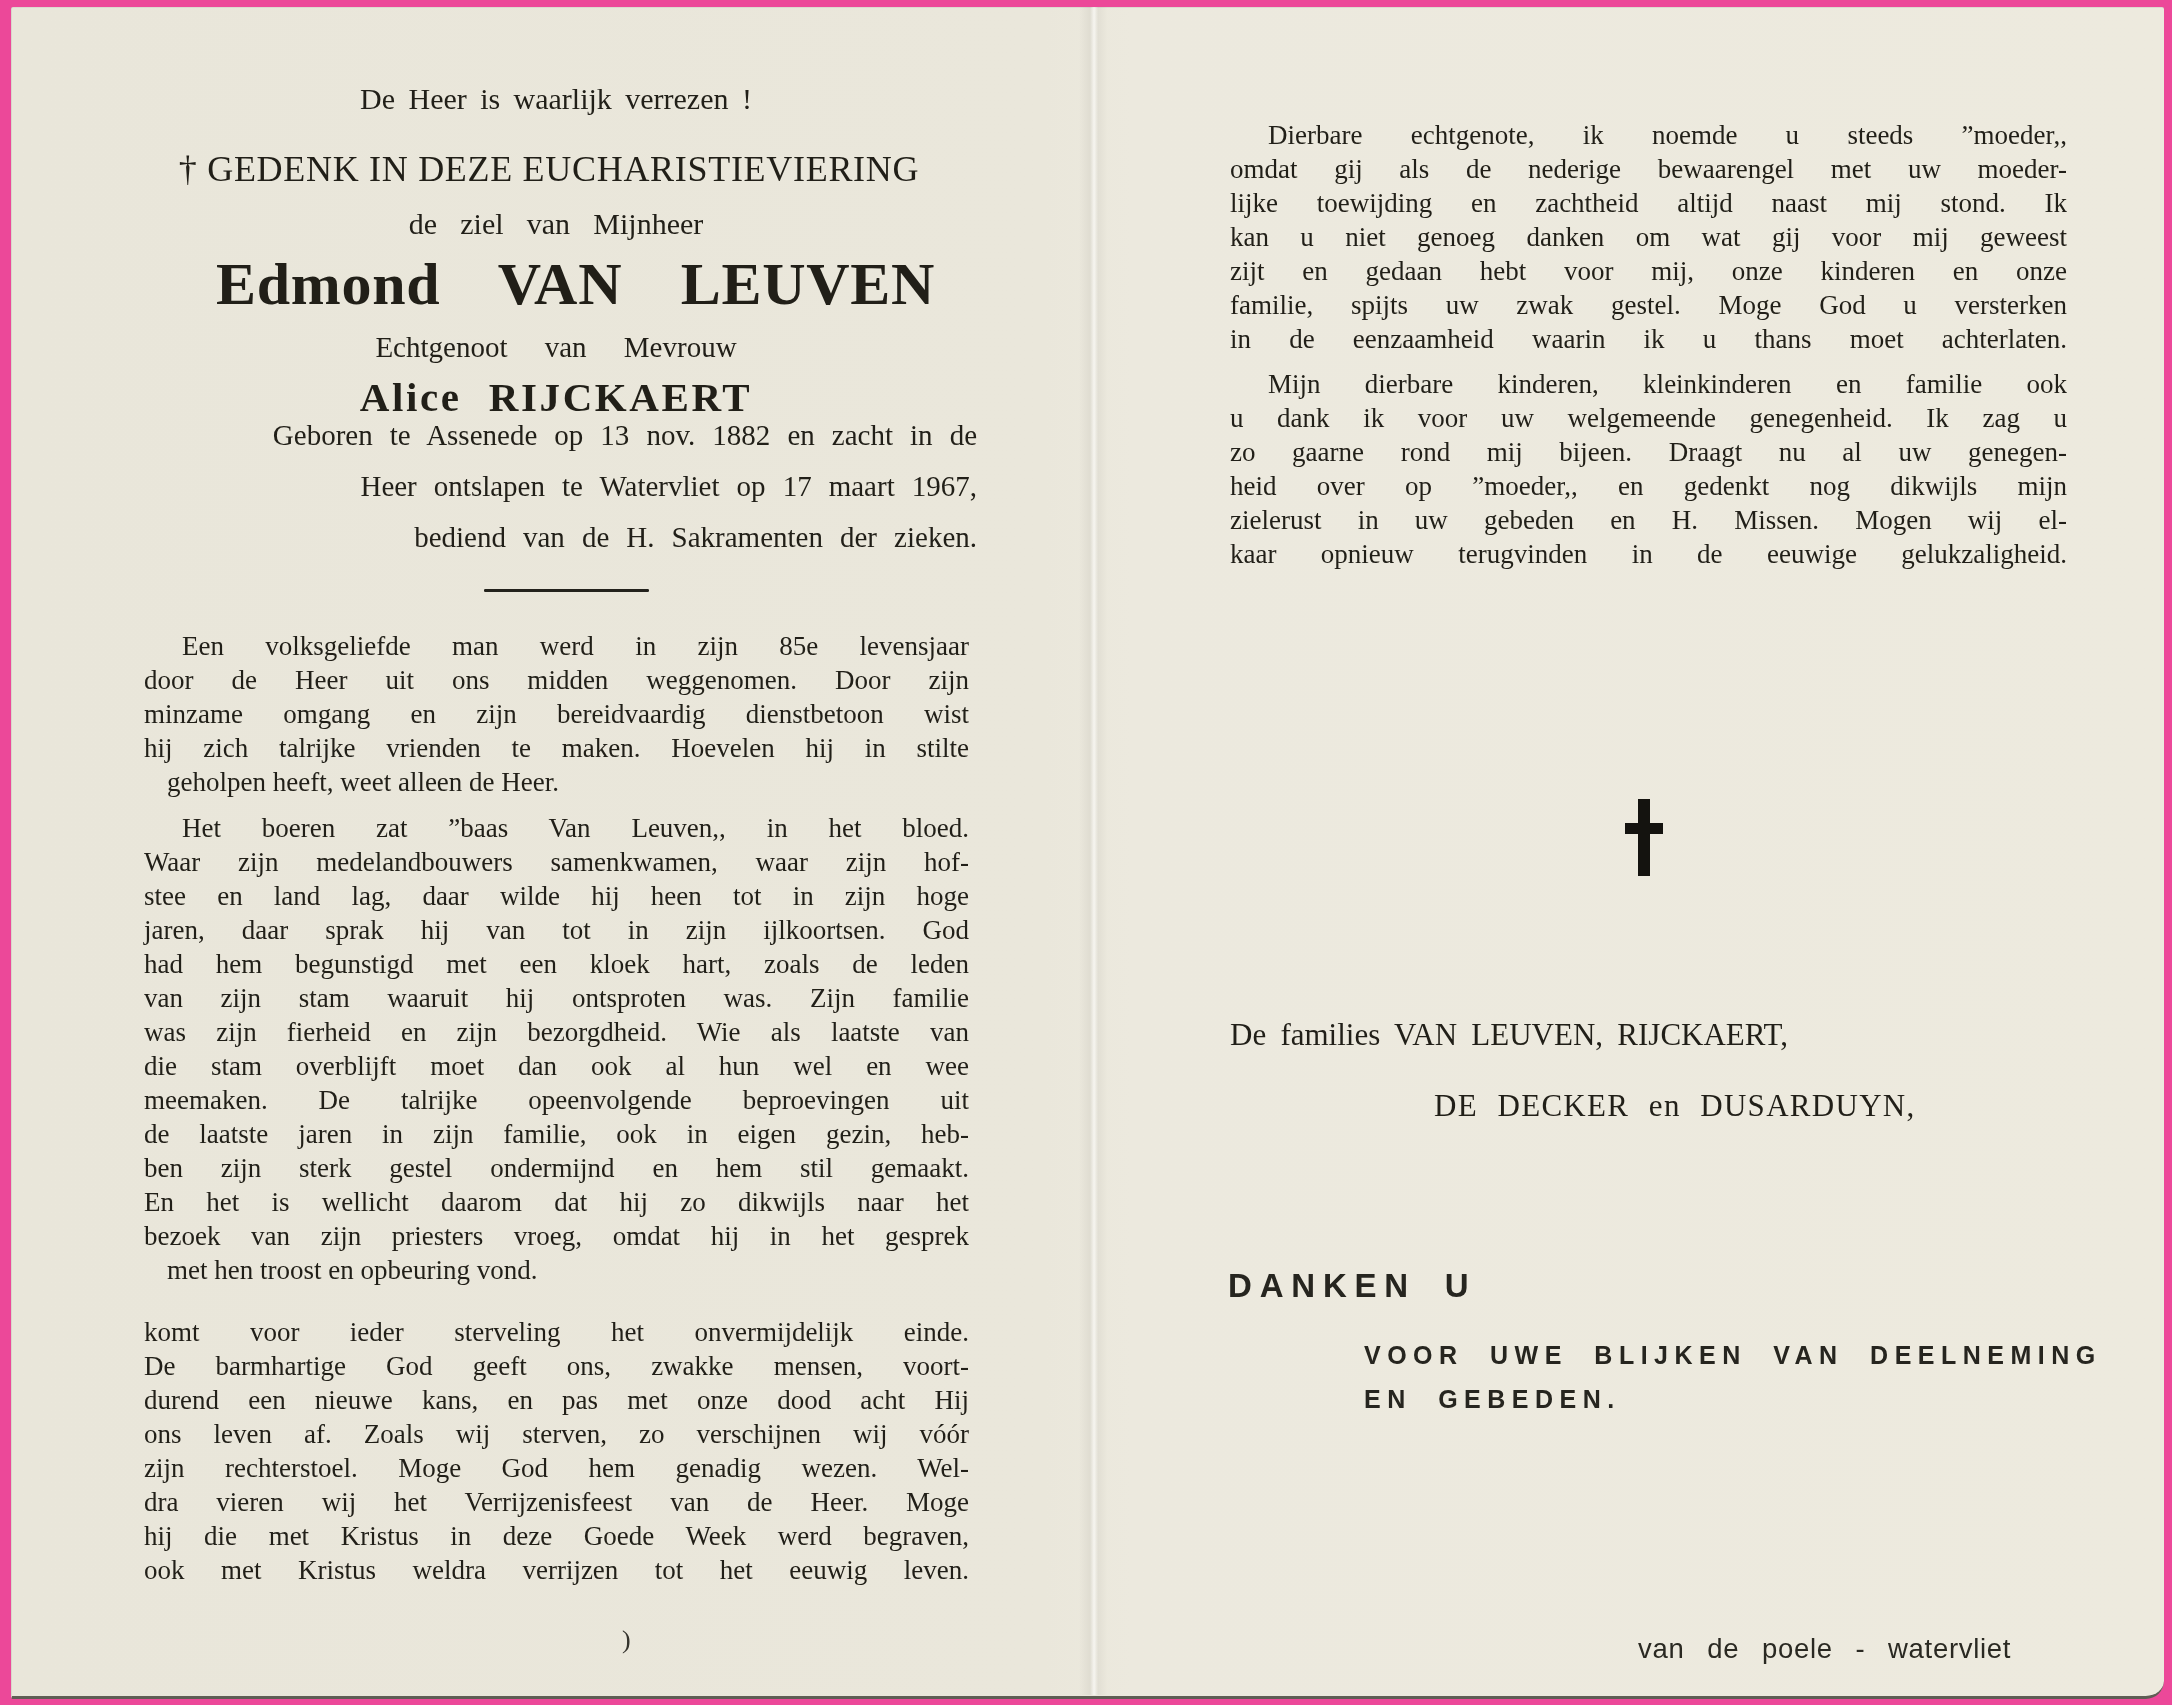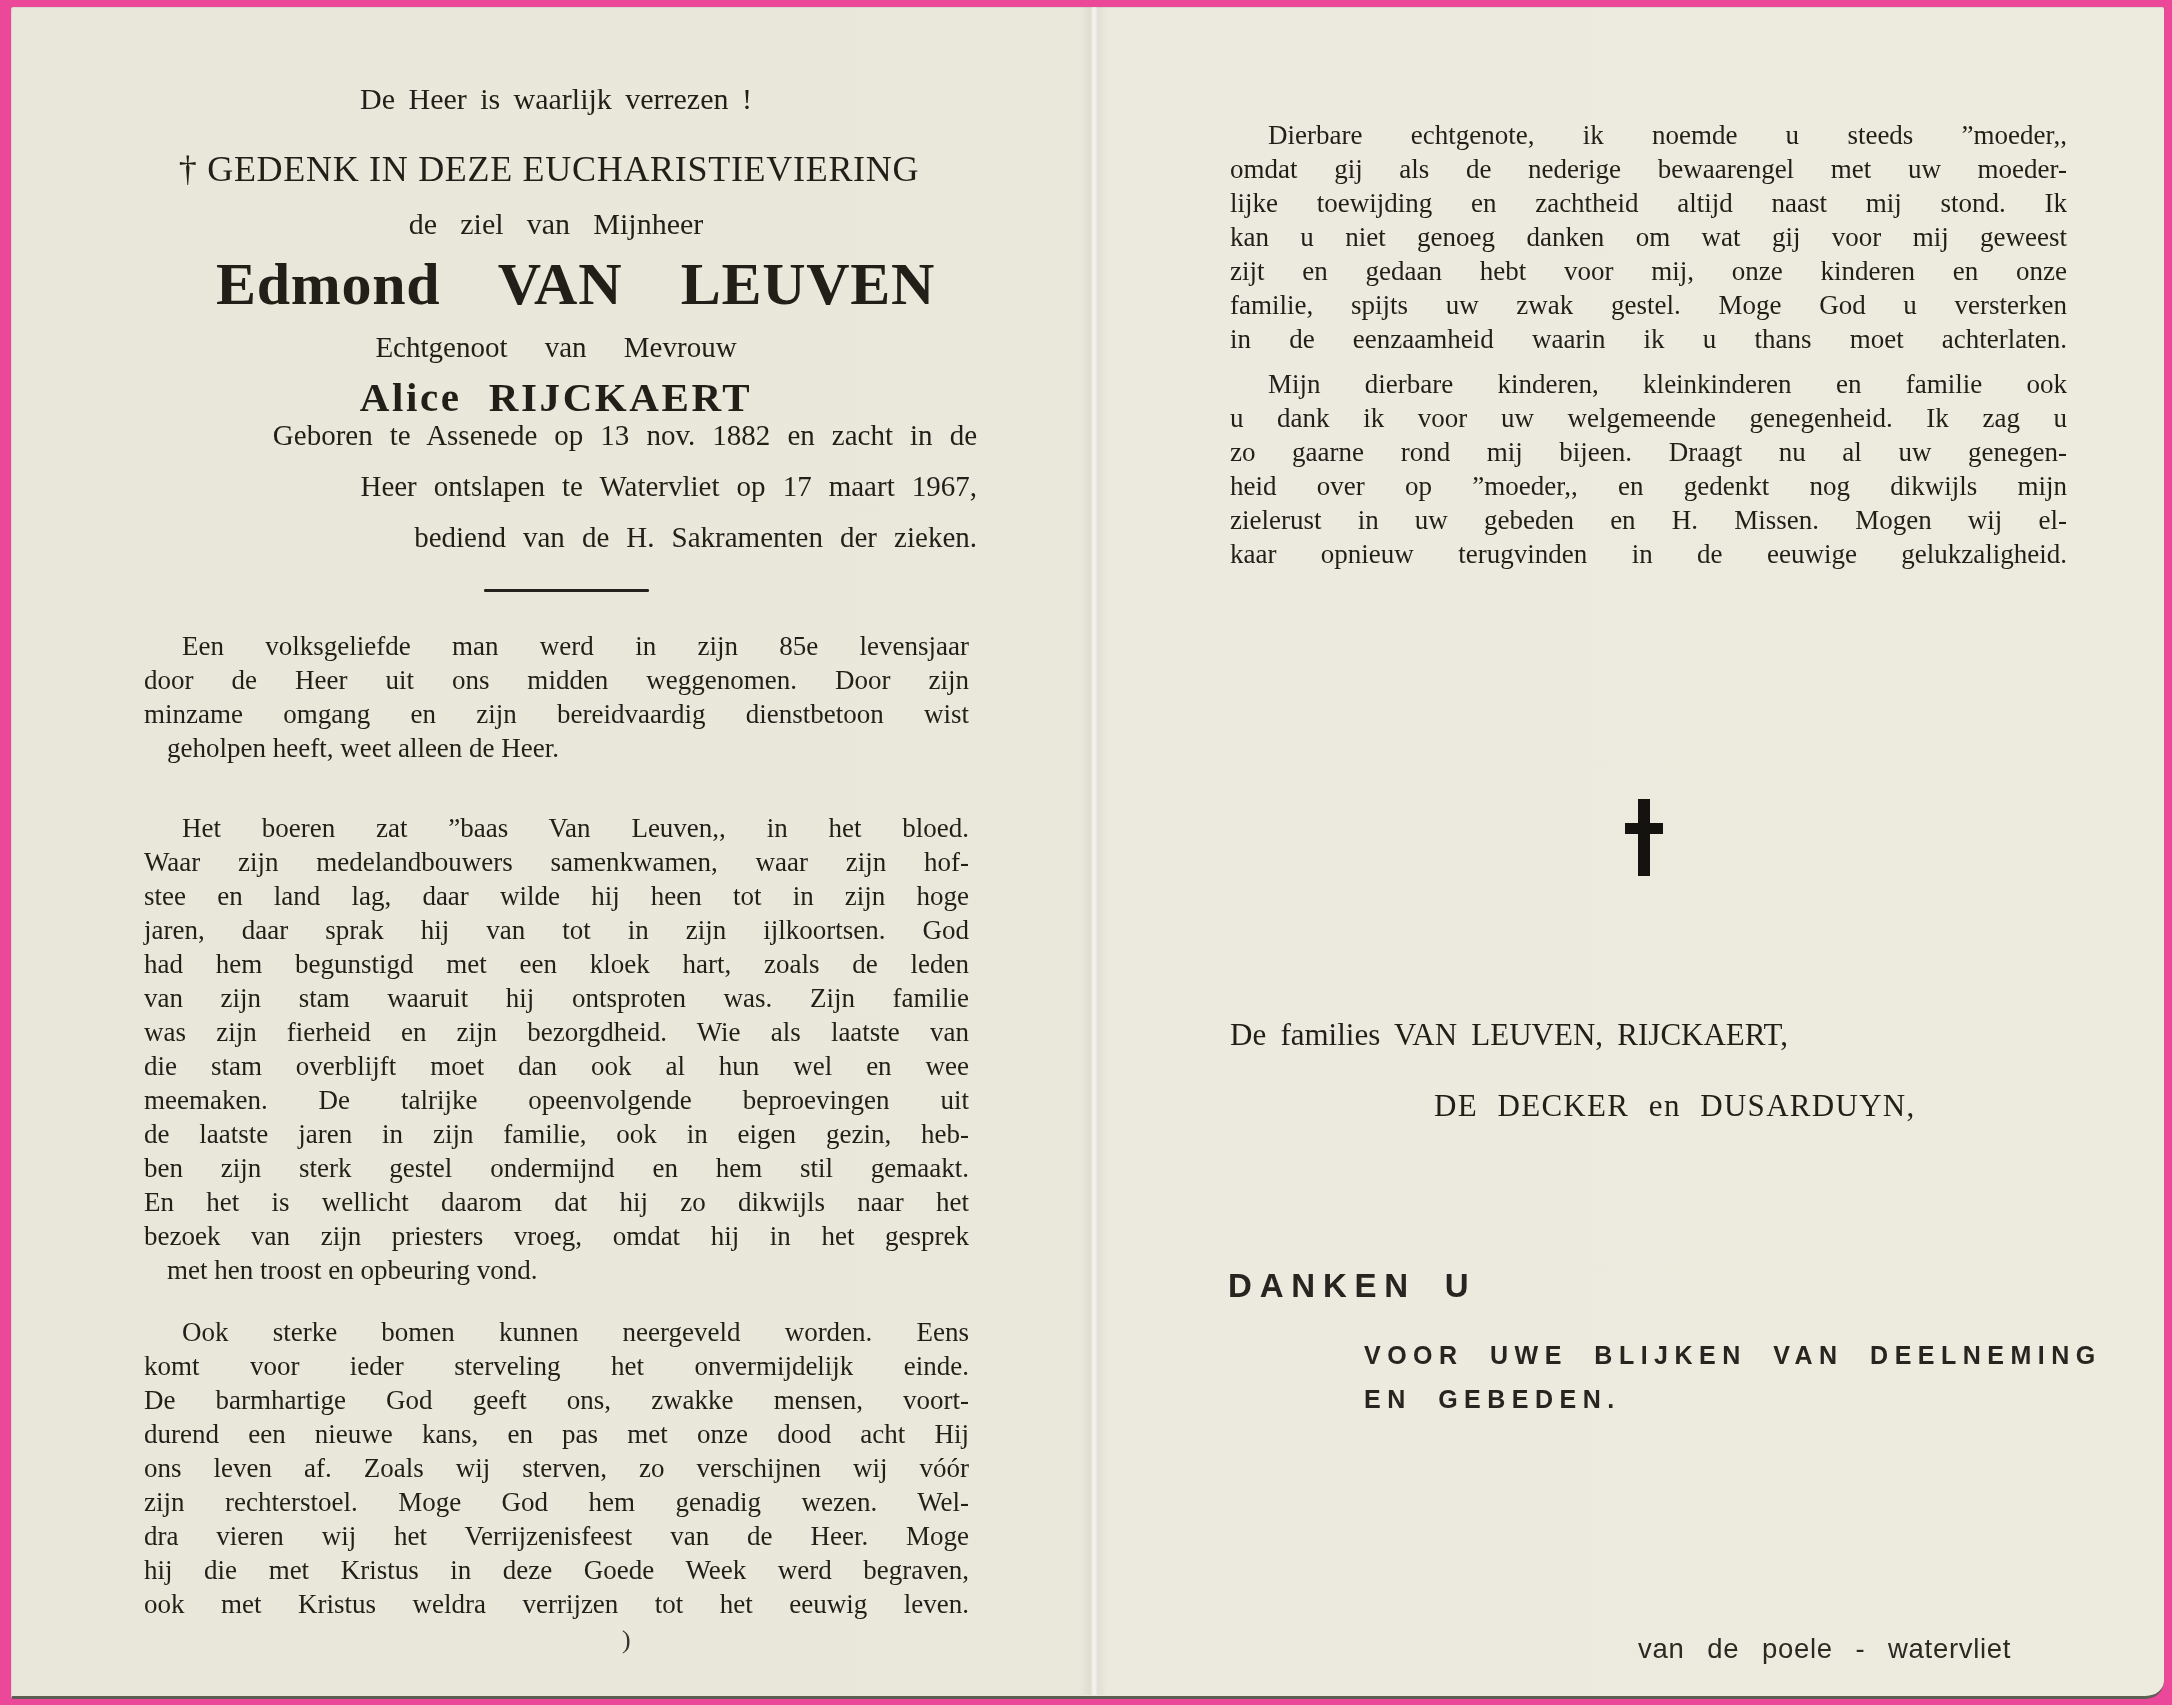--- a/index.html
+++ b/index.html
@@ -73,40 +73,40 @@
       <div>Geboren te Assenede op 13 nov. 1882 en zacht in de</div>
       <div>Heer ontslapen te Watervliet op 17 maart 1967,</div>
       <div>bediend van de H. Sakramenten der zieken.</div>
     </div>
   <div class="abs divider"></div>
 
   <div class="abs para p-l1">
       <div class="pfirst">Een volksgeliefde man werd in zijn 85e levensjaar</div>
       <div>door de Heer uit ons midden weggenomen. Door zijn</div>
       <div>minzame omgang en zijn bereidvaardig dienstbetoon wist</div>
+      <div>hij zich talrijke vrienden te maken. Hoevelen hij in stilte</div>
       <div class="plast">geholpen heeft, weet alleen de Heer.</div>
     </div>
   <div class="abs para p-l2">
       <div class="pfirst">Het boeren zat ”baas Van Leuven,, in het bloed.</div>
       <div>Waar zijn medelandbouwers samenkwamen, waar zijn hof-</div>
       <div>stee en land lag, daar wilde hij heen tot in zijn hoge</div>
       <div>jaren, daar sprak hij van tot in zijn ijlkoortsen. God</div>
       <div>had hem begunstigd met een kloek hart, zoals de leden</div>
       <div>van zijn stam waaruit hij ontsproten was. Zijn familie</div>
       <div>was zijn fierheid en zijn bezorgdheid. Wie als laatste van</div>
       <div>die stam overblijft moet dan ook al hun wel en wee</div>
       <div>meemaken. De talrijke opeenvolgende beproevingen uit</div>
       <div>de laatste jaren in zijn familie, ook in eigen gezin, heb-</div>
       <div>ben zijn sterk gestel ondermijnd en hem stil gemaakt.</div>
       <div>En het is wellicht daarom dat hij zo dikwijls naar het</div>
       <div>bezoek van zijn priesters vroeg, omdat hij in het gesprek</div>
       <div class="plast">met hen troost en opbeuring vond.</div>
     </div>
   <div class="abs para p-l3">
-      <div class="pfirst">Ook sterke bomen kunnen neergeveld worden. Eens</div>
       <div>komt voor ieder sterveling het onvermijdelijk einde.</div>
       <div>De barmhartige God geeft ons, zwakke mensen, voort-</div>
       <div>durend een nieuwe kans, en pas met onze dood acht Hij</div>
       <div>ons leven af. Zoals wij sterven, zo verschijnen wij vóór</div>
       <div>zijn rechterstoel. Moge God hem genadig wezen. Wel-</div>
       <div>dra vieren wij het Verrijzenisfeest van de Heer. Moge</div>
       <div>hij die met Kristus in deze Goede Week werd begraven,</div>
       <div>ook met Kristus weldra verrijzen tot het eeuwig leven.</div>
     </div>
   <div class="abs stray">)</div>

